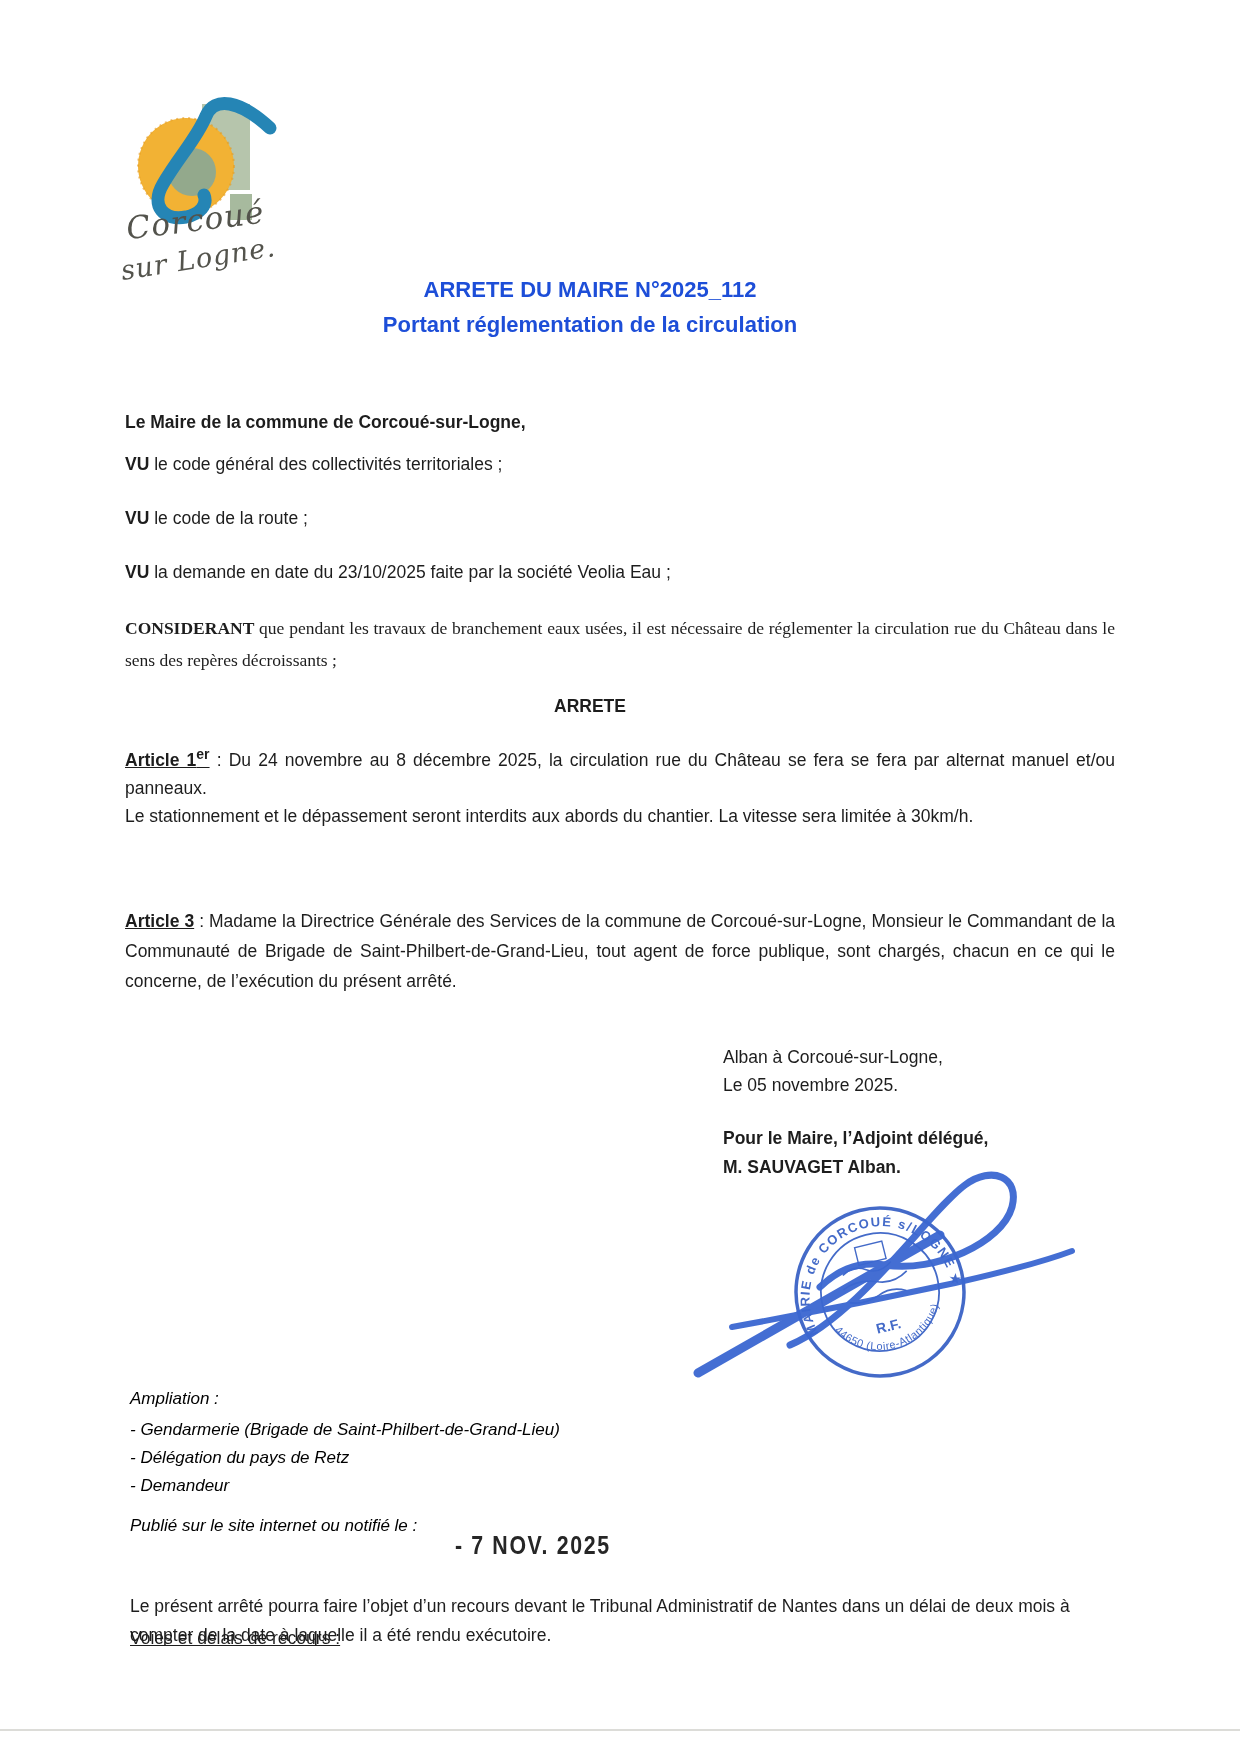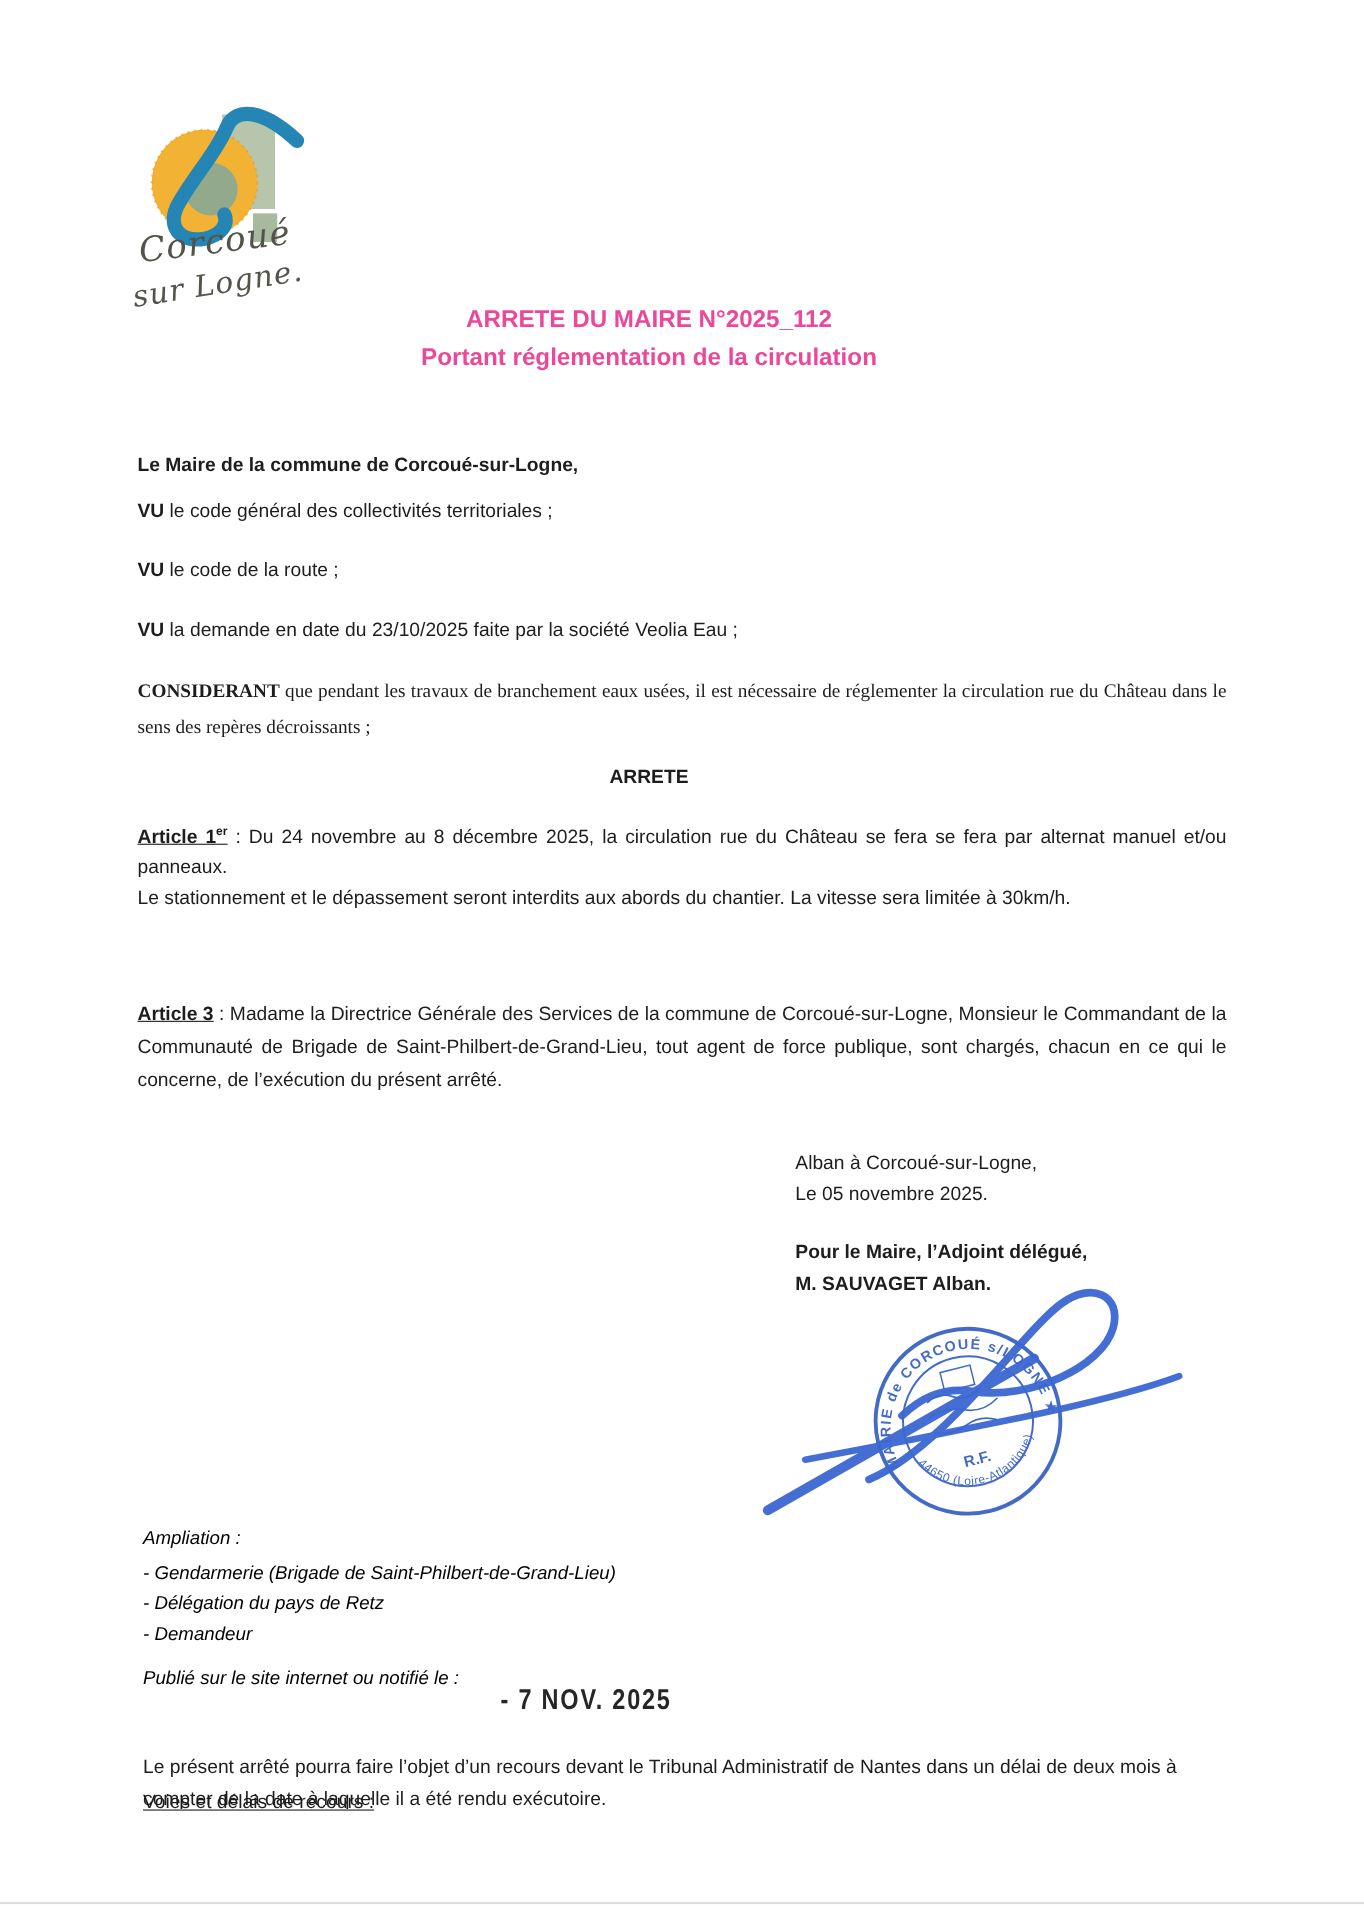--- a/index.html
+++ b/index.html
@@ -5,23 +5,23 @@
   html,body { margin:0; padding:0; background:#ffffff; }
   .page {
     position:relative; width:1240px; height:1754px; background:#ffffff;
     font-family:"Liberation Sans", sans-serif; color:#1d1d1d; overflow:hidden;
   }
   .abs { position:absolute; margin:0; }
   .b { font-weight:700; }
   .u { text-decoration:underline; }
   .body-text { font-size:17.5px; line-height:28px; }
   .just { text-align:justify; }
-  .title-block { text-align:center; font-weight:700; font-size:22px; line-height:35px; color:#ec4899; }
+  .title-block { text-align:center; font-weight:700; font-size:22px; line-height:35px; color:#1d4ed8; }
   .footer-italic { font-style:italic; font-size:17px; color:#000000; }
-  sup.ord { font-size:11px; vertical-align:super; line-height:0; }
+  sup.ord { font-size:14px; vertical-align:super; line-height:0; }
   .date-stamp {
     font-weight:700; font-size:26px; letter-spacing:2px; color:#262626;
     transform:scaleX(0.82); transform-origin:left center; white-space:nowrap;
   }
   .script1 {
     font-family:"DejaVu Serif", serif; font-style:italic; color:#53534c;
     font-size:31px; letter-spacing:1px; transform:rotate(-7deg); white-space:nowrap;
   }
   .script2 {
     font-family:"DejaVu Serif", serif; font-style:italic; color:#53534c;

